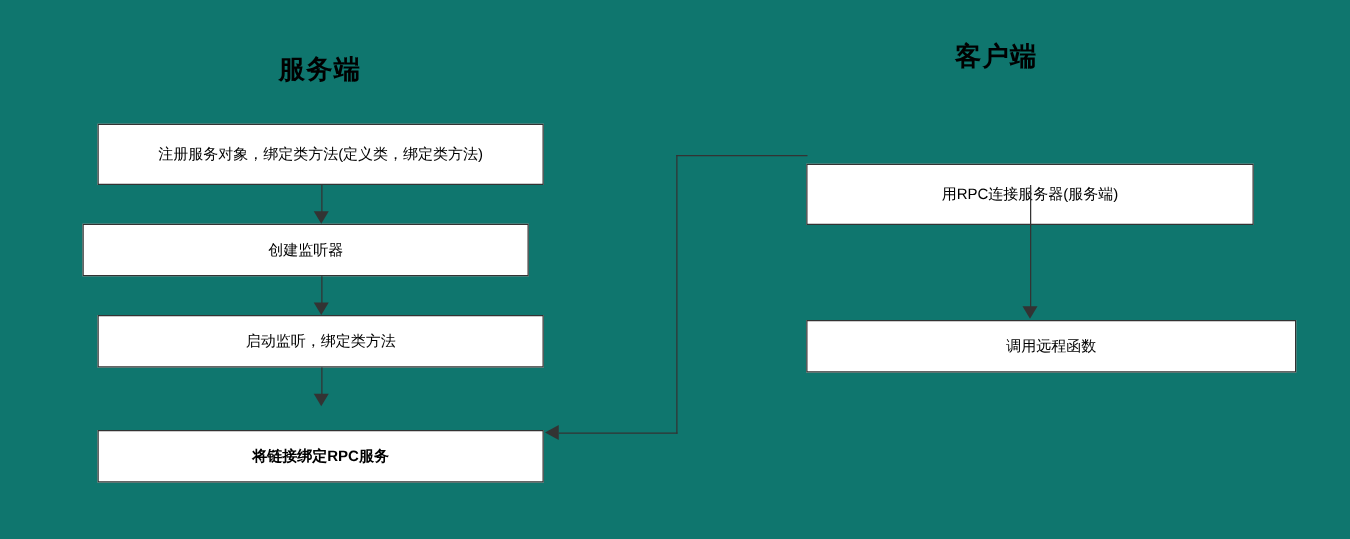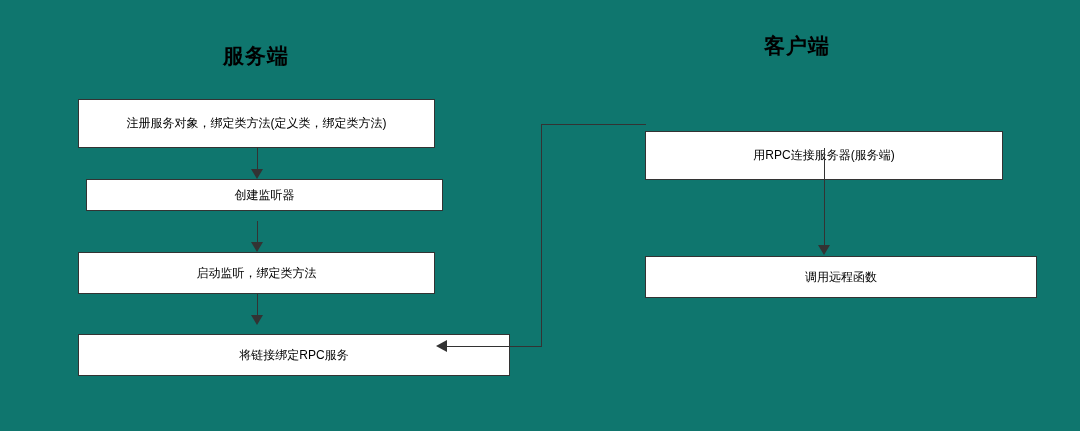--- a/index.html
+++ b/index.html
@@ -39,23 +39,23 @@
     align-items: center;
     justify-content: center;
     color: #000000;
     font-size: 12px;
     line-height: 1.2;
     white-space: nowrap;
   }
 
   
   #srv-box-1 { left: 78px; top: 99px;  width: 357px; height: 49px; }
-  #srv-box-2 { left: 86px; top: 179px; width: 357px; height: 32px; }
+  #srv-box-2 { left: 66px; top: 179px; width: 357px; height: 42px; }
   #srv-box-3 { left: 78px; top: 252px; width: 357px; height: 42px; }
-  #srv-box-4 { left: 78px; top: 334px; width: 432px; height: 42px; }
+  #srv-box-4 { left: 78px; top: 344px; width: 357px; height: 42px; font-weight: bold; }
 
   
   #cli-box-1 { left: 645px; top: 99px;  width: 358px; height: 49px; margin-top: 32px; }
   #cli-box-2 { left: 645px; top: 256px; width: 392px; height: 42px; }
 
   
   .vline {
     position: absolute;
     width: 0;
     border-left: 1.6px solid #333333;

